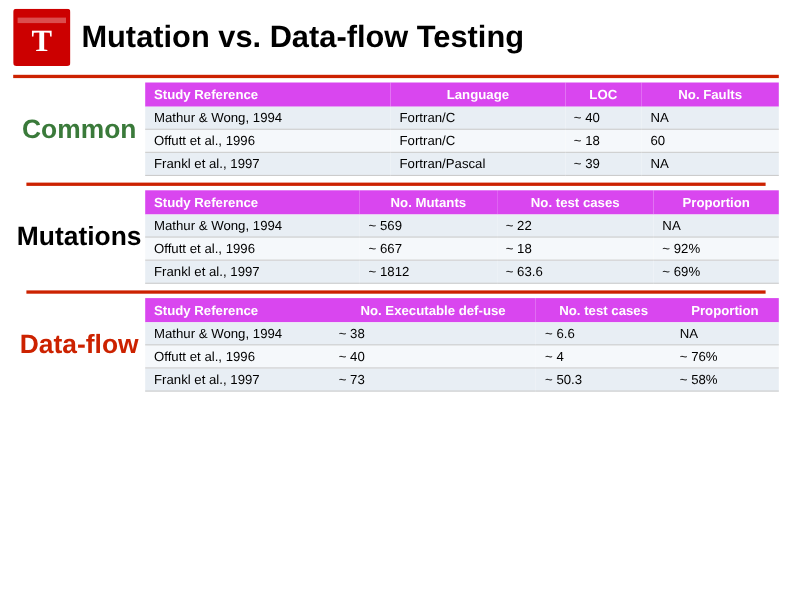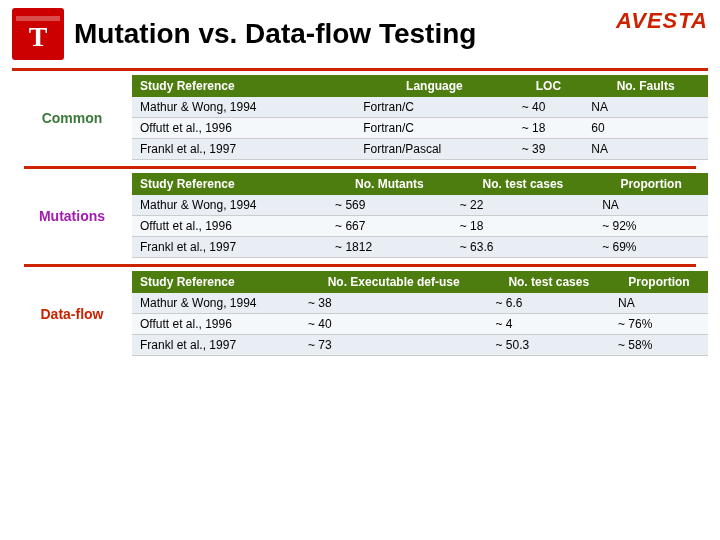--- a/index.html
+++ b/index.html
@@ -63,41 +63,41 @@
       display: flex;
       margin-bottom: 6px;
       width: 100%;
     }
 
     .section-label {
       width: 120px;
       display: flex;
       align-items: center;
       justify-content: center;
-      font-size: 14px;
+      font-size: 24px;
       font-weight: bold;
       flex-shrink: 0;
     }
 
     .common-label { color: #3a7a3a; }
-    .mutations-label { color: #a21caf; }
+    .mutations-label { color: #000000; }
     .dataflow-label { color: #cc2200; }
 
     .table-container {
       flex: 1;
     }
 
     table {
       width: 100%;
       border-collapse: collapse;
       font-size: 12px;
     }
 
     th {
-      background: #4d7c0f;
+      background: #d946ef;
       color: #fff;
       padding: 4px 8px;
       text-align: left;
       font-size: 12px;
       font-weight: bold;
     }
 
     th.center { text-align: center; }
 
     td {
@@ -126,23 +126,20 @@
 
 <div class="header">
 
   <svg class="logo" viewBox="0 0 52 52">
     <rect width="52" height="52" fill="#cc0000" rx="3"></rect>
     <text x="26" y="38" text-anchor="middle" fill="white" font-size="28" font-weight="bold" font-family="serif">T</text>
     <rect x="4" y="8" width="44" height="5" fill="white" opacity="0.3"></rect>
   </svg>
   <div class="header-text">
     <div class="title">Mutation vs. Data-flow Testing</div>
-  </div>
-  <div class="avesta-logo">
-    <div class="avesta-text">AVESTA</div>
   </div>
 </div>
 
 <div class="divider"></div>
 
 <div class="main-content">
 
   <div class="section">
     <div class="section-label common-label">Common</div>
     <div class="table-container">

